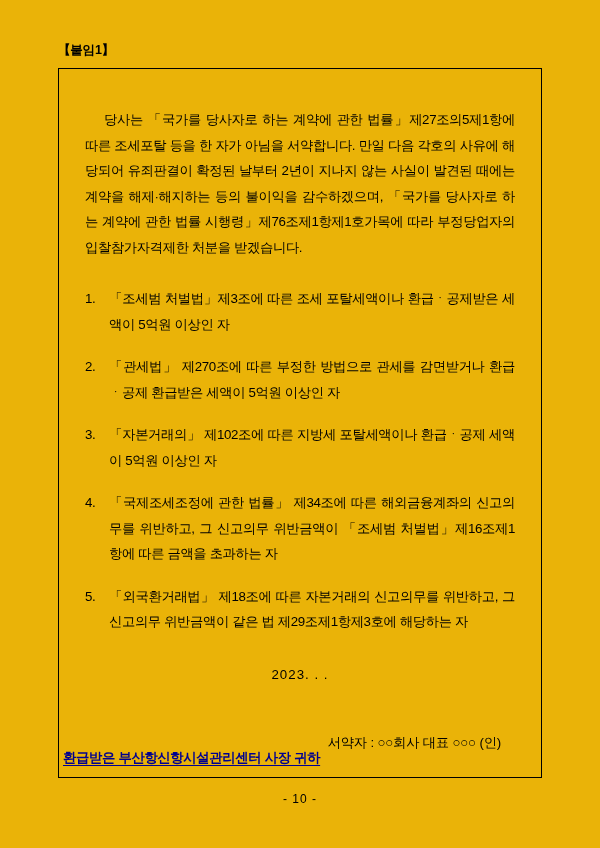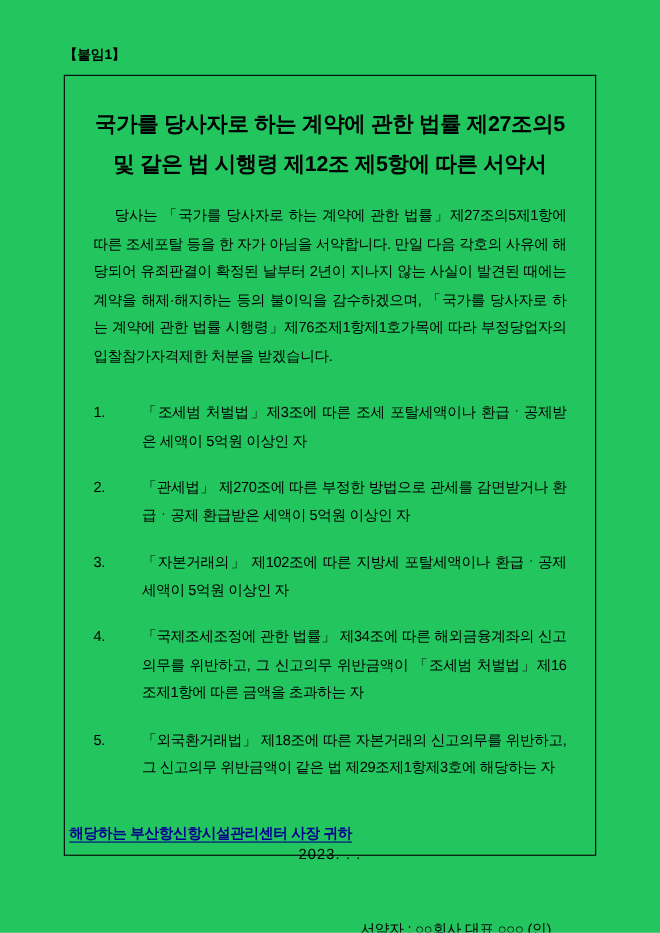--- a/index.html
+++ b/index.html
@@ -7,21 +7,21 @@
     padding: 0;
     background: #c8c8c8;
   }
   body {
     font-family: "Liberation Sans", sans-serif;
   }
   .page {
     position: relative;
     width: 600px;
     height: 848px;
-    background: #22c55e;
+    background: #eab308;
     overflow: hidden;
     box-sizing: border-box;
   }
   .attachment-tag {
     position: absolute;
     left: 58px;
     top: 42px;
     font-size: 12.5px;
     font-weight: bold;
     color: #000;
@@ -73,24 +73,23 @@
   }
   .clause-num {
     width: 24px;
     flex: 0 0 24px;
     text-align: left;
   }
   .clause-text {
     flex: 1 1 auto;
     text-align: justify;
     text-justify: inter-character;
-    margin-left: 20px;
   }
   .date-line {
-    margin-top: 58px;
+    margin-top: 32px;
     text-align: center;
     font-size: 13.3px;
     letter-spacing: 1px;
     color: #000;
   }
   .signer-line {
     margin-top: 52px;
     text-align: right;
     padding-right: 14px;
     font-size: 13.3px;
@@ -123,24 +122,20 @@
 </style>
 </head>
 <body>
 
 <div class="page">
 
   <div class="attachment-tag">【붙임1】</div>
 
   <div class="doc-box">
 
-    <div class="title">
-      <span class="line">국가를 당사자로 하는 계약에 관한 법률 제27조의5</span>
-      <span class="line">및 같은 법 시행령 제12조 제5항에 따른 서약서</span>
-    </div>
 
     <p class="intro">당사는 「국가를 당사자로 하는 계약에 관한 법률」제27조의5제1항에 따른 조세포탈 등을 한 자가 아님을 서약합니다. 만일 다음 각호의 사유에 해당되어 유죄판결이 확정된 날부터 2년이 지나지 않는 사실이 발견된 때에는 계약을 해제·해지하는 등의 불이익을 감수하겠으며, 「국가를 당사자로 하는 계약에 관한 법률 시행령」제76조제1항제1호가목에 따라 부정당업자의 입찰참가자격제한 처분을 받겠습니다.</p>
 
     <div class="clauses">
 
       <div class="clause">
         <span class="clause-num">1.</span>
         <span class="clause-text">「조세범 처벌법」제3조에 따른 조세 포탈세액이나 환급ㆍ공제받은 세액이 5억원 이상인 자</span>
       </div>
 
@@ -163,18 +158,19 @@
         <span class="clause-num">5.</span>
         <span class="clause-text">「외국환거래법」 제18조에 따른 자본거래의 신고의무를 위반하고, 그 신고의무 위반금액이 같은 법 제29조제1항제3호에 해당하는 자</span>
       </div>
 
     </div>
 
     <div class="date-line">2023.    .    .</div>
 
     <div class="signer-line">서약자 :  ○○회사  대표 ○○○ (인)</div>
 
-    <div class="recipient">해당하는 부산항신항시설관리센터 사장 귀하</div>
+    <div class="recipient">환급받은 부산항신항시설관리센터 사장 귀하</div>
 
   </div>
 
+  <div class="page-number">- 10 -</div>
 
 </div>
 
 </body></html>

